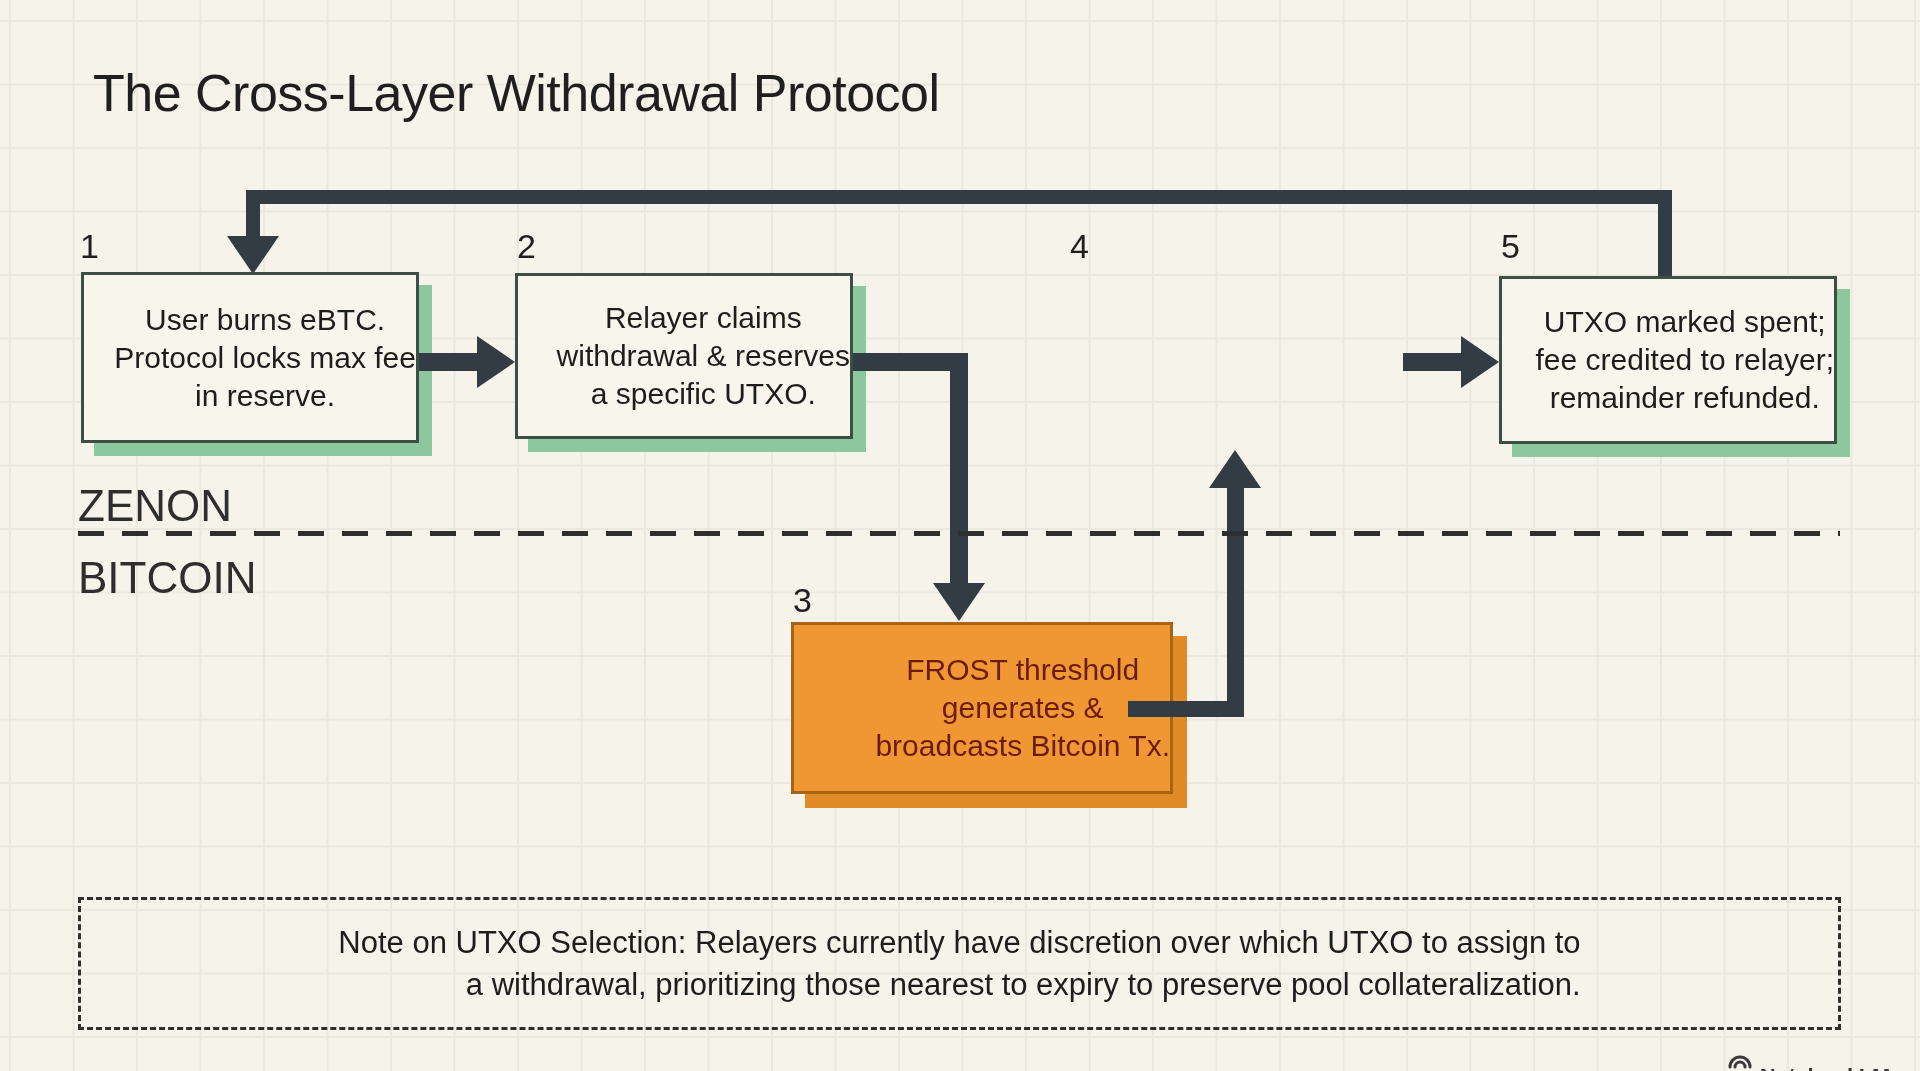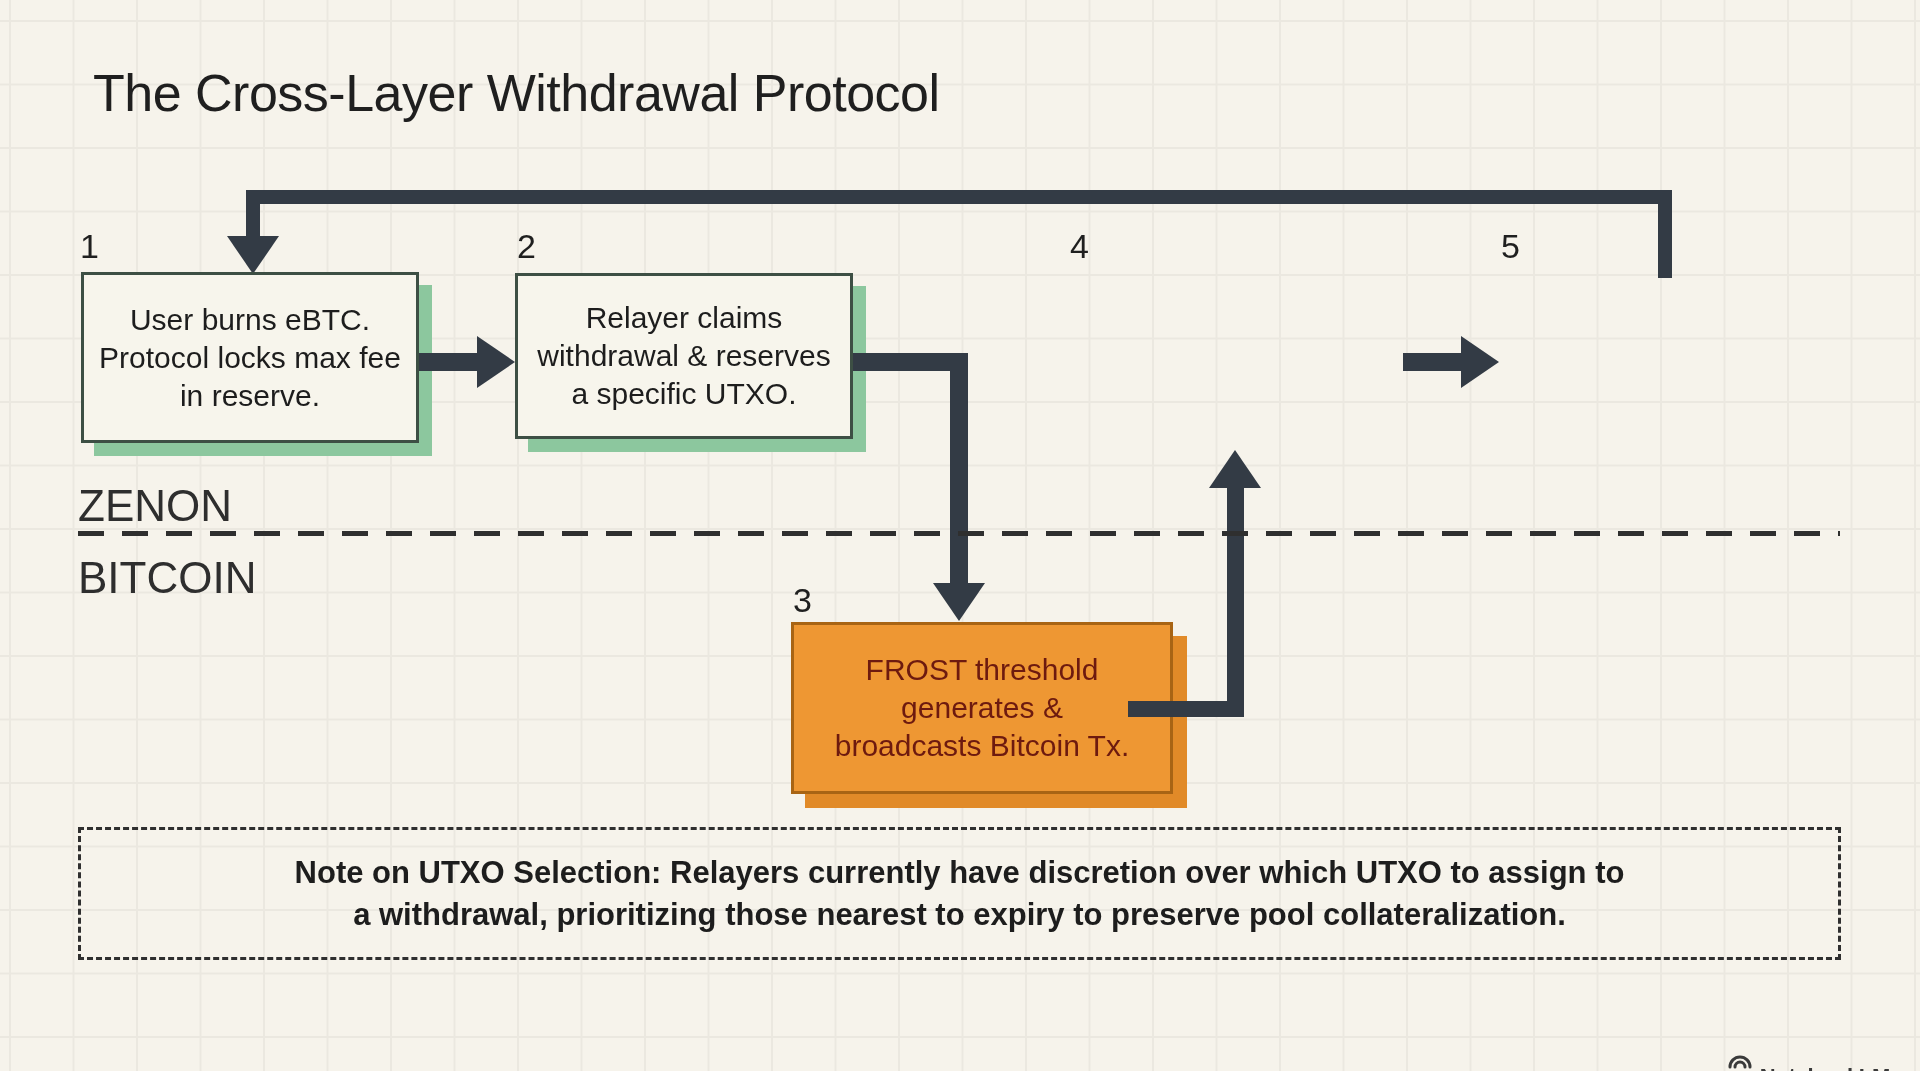--- a/index.html
+++ b/index.html
@@ -19,21 +19,21 @@
   }
   .title{
     position:absolute;left:78px;top:48px;margin:15px;
     font-size:52px;font-weight:500;letter-spacing:-.5px;color:#1f1f1f;
   }
   
   .box{
     position:absolute;box-sizing:border-box;
     background:#f7f5ec;border:3px solid #3d4f44;
     box-shadow:13px 13px 0 0 #8cc79e;
-    display:flex;flex-direction:column;align-items:center;justify-content:center;
+    display:flex;flex-direction:column;align-items:flex-end;justify-content:center;
     text-align:center;
   }
   .box .txt{
     font-size:30px;line-height:38px;color:#1d1d1d;white-space:pre-line;
   }
   .box .mono{
     font-family:"DejaVu Sans Mono","Liberation Mono",monospace;
     font-size:27px;line-height:38px;color:#1d1d1d;white-space:pre-line;
   }
   .box.orange{
@@ -52,23 +52,23 @@
     background:repeating-linear-gradient(90deg,#2f2f2f 0 26px,transparent 26px 44px);
   }
   
   .seg{position:absolute;background:#333b45;}
   .tri{position:absolute;width:0;height:0;}
   .tri-right{border-top:26px solid transparent;border-bottom:26px solid transparent;border-left:38px solid #333b45;}
   .tri-down{border-left:26px solid transparent;border-right:26px solid transparent;border-top:38px solid #333b45;}
   .tri-up{border-left:26px solid transparent;border-right:26px solid transparent;border-bottom:38px solid #333b45;}
   
   .note{
-    position:absolute;left:78px;top:827px;width:1763px;height:133px;
+    position:absolute;left:78px;top:897px;width:1763px;height:133px;
     box-sizing:border-box;border:3px dashed #2f2f2f;
-    display:flex;align-items:center;justify-content:center;text-align:center;font-weight:bold;
+    display:flex;align-items:center;justify-content:center;text-align:right;
   }
   .note .txt{font-size:31px;line-height:42px;color:#1d1d1d;white-space:pre-line;}
   
   .watermark{
     position:absolute;right:30px;top:1033px;
     display:flex;align-items:center;gap:7px;color:#3a3a3a;
   }
   .watermark .label{font-size:22px;font-weight:700;letter-spacing:-.3px;margin-top:31px;}
 </style>
 </head>
@@ -95,20 +95,25 @@
 in reserve.</span>
   </div>
 
   <div class="box" style="left:515px;top:273px;width:338px;height:166px">
     <span class="txt">Relayer claims
 withdrawal &amp; reserves
 a specific UTXO.</span>
   </div>
 
 
+  <div class="box" style="left:1499px;top:276px;width:338px;height:168px">
+    <span class="txt">UTXO marked spent;
+fee credited to relayer;
+remainder refunded.</span>
+  </div>
 
   <div class="box orange" style="left:791px;top:622px;width:382px;height:172px">
     <span class="txt">FROST threshold
 generates &amp;
 broadcasts Bitcoin Tx.</span>
   </div>
 
   <div class="seg" style="left:419px;top:353px;width:59px;height:18px"></div>
   <div class="tri tri-right" style="left:477px;top:336px"></div>
 

